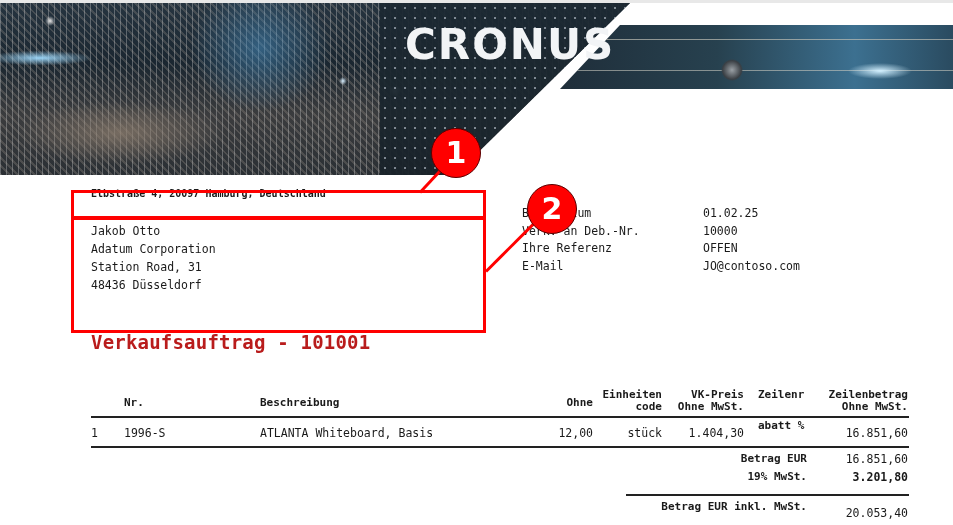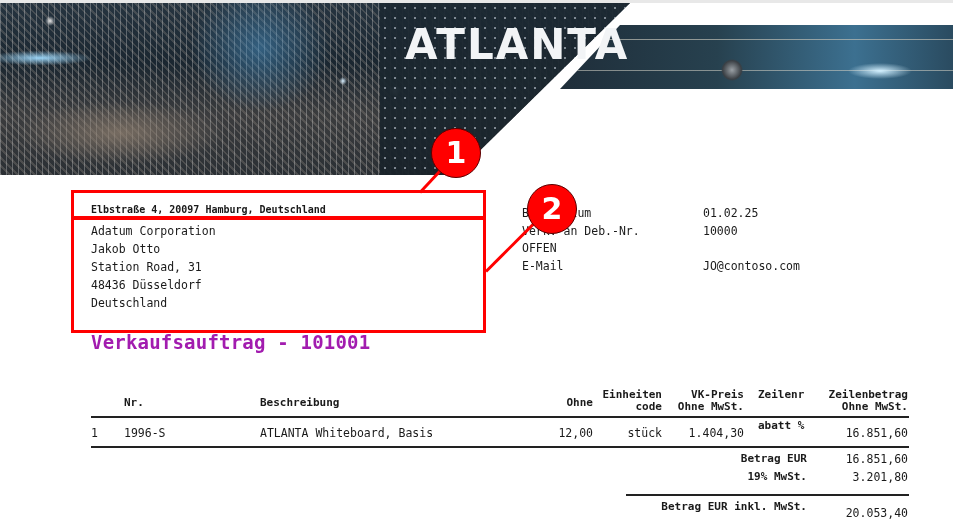--- a/index.html
+++ b/index.html
@@ -41,34 +41,34 @@
     clip-path: polygon(60px 0, 393px 0, 393px 64px, 0 64px);
   }
   .logo {
     position: absolute; left: 405px; top: 22px; height: 46px;
     font-family: "DejaVu Sans", "Liberation Sans", sans-serif; font-weight: bold; font-size: 42px;
     letter-spacing: 2px; color: #f2f4f6; line-height: 46px;
   }
 
   
   .sender-line {
-    position: absolute; left: 91px; top: 204px;
+    position: absolute; left: 91px; top: 188px;
     font-family: "DejaVu Sans Mono", monospace; font-size: 10px; font-weight: bold; color: #1a1a1a;
   }
   .recipient { position: absolute; left: 91px; top: 222px; font-size: 11.5px; line-height: 18px; }
   .recipient div { white-space: nowrap; }
 
   .info { position: absolute; left: 522px; top: 205px; font-size: 11.5px; line-height: 17.5px; }
   .info-row { display: flex; white-space: nowrap; }
   .info-label { width: 181px; }
   .info-value { }
 
   .doc-title {
     position: absolute; left: 91px; top: 331px;
-    font-size: 19px; font-weight: bold; color: #a21caf; letter-spacing: 0.2px;
+    font-size: 19px; font-weight: bold; color: #b91c1c; letter-spacing: 0.2px;
   }
 
   .table { position: absolute; left: 91px; top: 388px; width: 818px; font-size: 11.5px; }
   .th { position: absolute; font-weight: bold; font-size: 11px; line-height: 12px; white-space: nowrap; }
   .rule { position: absolute; height: 2px; background: #222; }
   .td { position: absolute; white-space: nowrap; line-height: 14px; }
   .r { text-align: right; }
 
   
   .anno-box { position: absolute; border: 3px solid #ff0000; }
@@ -81,43 +81,43 @@
   }
 </style>
 </head>
 <body>
 
 <div class="banner">
   <div class="banner-top-strip"></div>
   <div class="banner-left"></div>
   <div class="banner-dark-panel"></div>
   <div class="banner-right-strip"></div>
-  <div class="logo">ATLANTA</div>
+  <div class="logo">CRONUS</div>
 </div>
 
 <div class="sender-line">Elbstraße 4, 20097 Hamburg, Deutschland</div>
 
 <div class="recipient">
+  <div>Jakob Otto</div>
   <div>Adatum Corporation</div>
-  <div>Jakob Otto</div>
   <div>Station Road, 31</div>
   <div>48436 Düsseldorf</div>
-  <div>Deutschland</div>
 </div>
 
 <div class="info">
   <div class="info-row">
     <span class="info-label">Belegdatum</span>
     <span class="info-value">01.02.25</span>
   </div>
   <div class="info-row">
     <span class="info-label">Verk. an Deb.-Nr.</span>
     <span class="info-value">10000</span>
   </div>
   <div class="info-row">
+    <span class="info-label">Ihre Referenz</span>
     <span class="info-value">OFFEN</span>
   </div>
   <div class="info-row">
     <span class="info-label">E-Mail</span>
     <span class="info-value">JO@contoso.com</span>
   </div>
 </div>
 
 <div class="doc-title">Verkaufsauftrag - 101001</div>
 
@@ -144,21 +144,21 @@
   <div class="td r" style="left:505px; top:38px; width:66px;">stück</div>
   <div class="td r" style="left:575px; top:38px; width:78px;">1.404,30</div>
   <div class="td r" style="left:660px; top:38px; width:55px;"></div>
   <div class="td r" style="left:715px; top:38px; width:102px;">16.851,60</div>
 
   <div class="rule" style="left:0; top:58px; width:818px;"></div>
 
   <div class="td r" style="left:480px; top:64px; width:236px; font-weight:bold; font-size:11px;">Betrag EUR</div>
   <div class="td r" style="left:715px; top:64px; width:102px;">16.851,60</div>
   <div class="td r" style="left:480px; top:82px; width:236px; font-weight:bold; font-size:11px;">19% MwSt.</div>
-  <div class="td r" style="left:715px; top:82px; width:102px;">3.201,80</div>
+  <div class="td r" style="left:715px; top:82px; width:102px;font-weight:bold;">3.201,80</div>
 
   <div class="rule" style="left:535px; top:106px; width:283px;"></div>
 
   <div class="td r" style="left:480px; top:112px; width:236px; font-weight:bold; font-size:11px;">Betrag EUR inkl. MwSt.</div>
   <div class="td r" style="left:715px; top:112px; width:102px;margin-top:6px;">20.053,40</div>
 </div>
 
 <div class="anno-box" style="left:71px; top:190px; width:415px; height:29px;"></div>
 <div class="anno-box" style="left:71px; top:217px; width:415px; height:116px;"></div>
 

